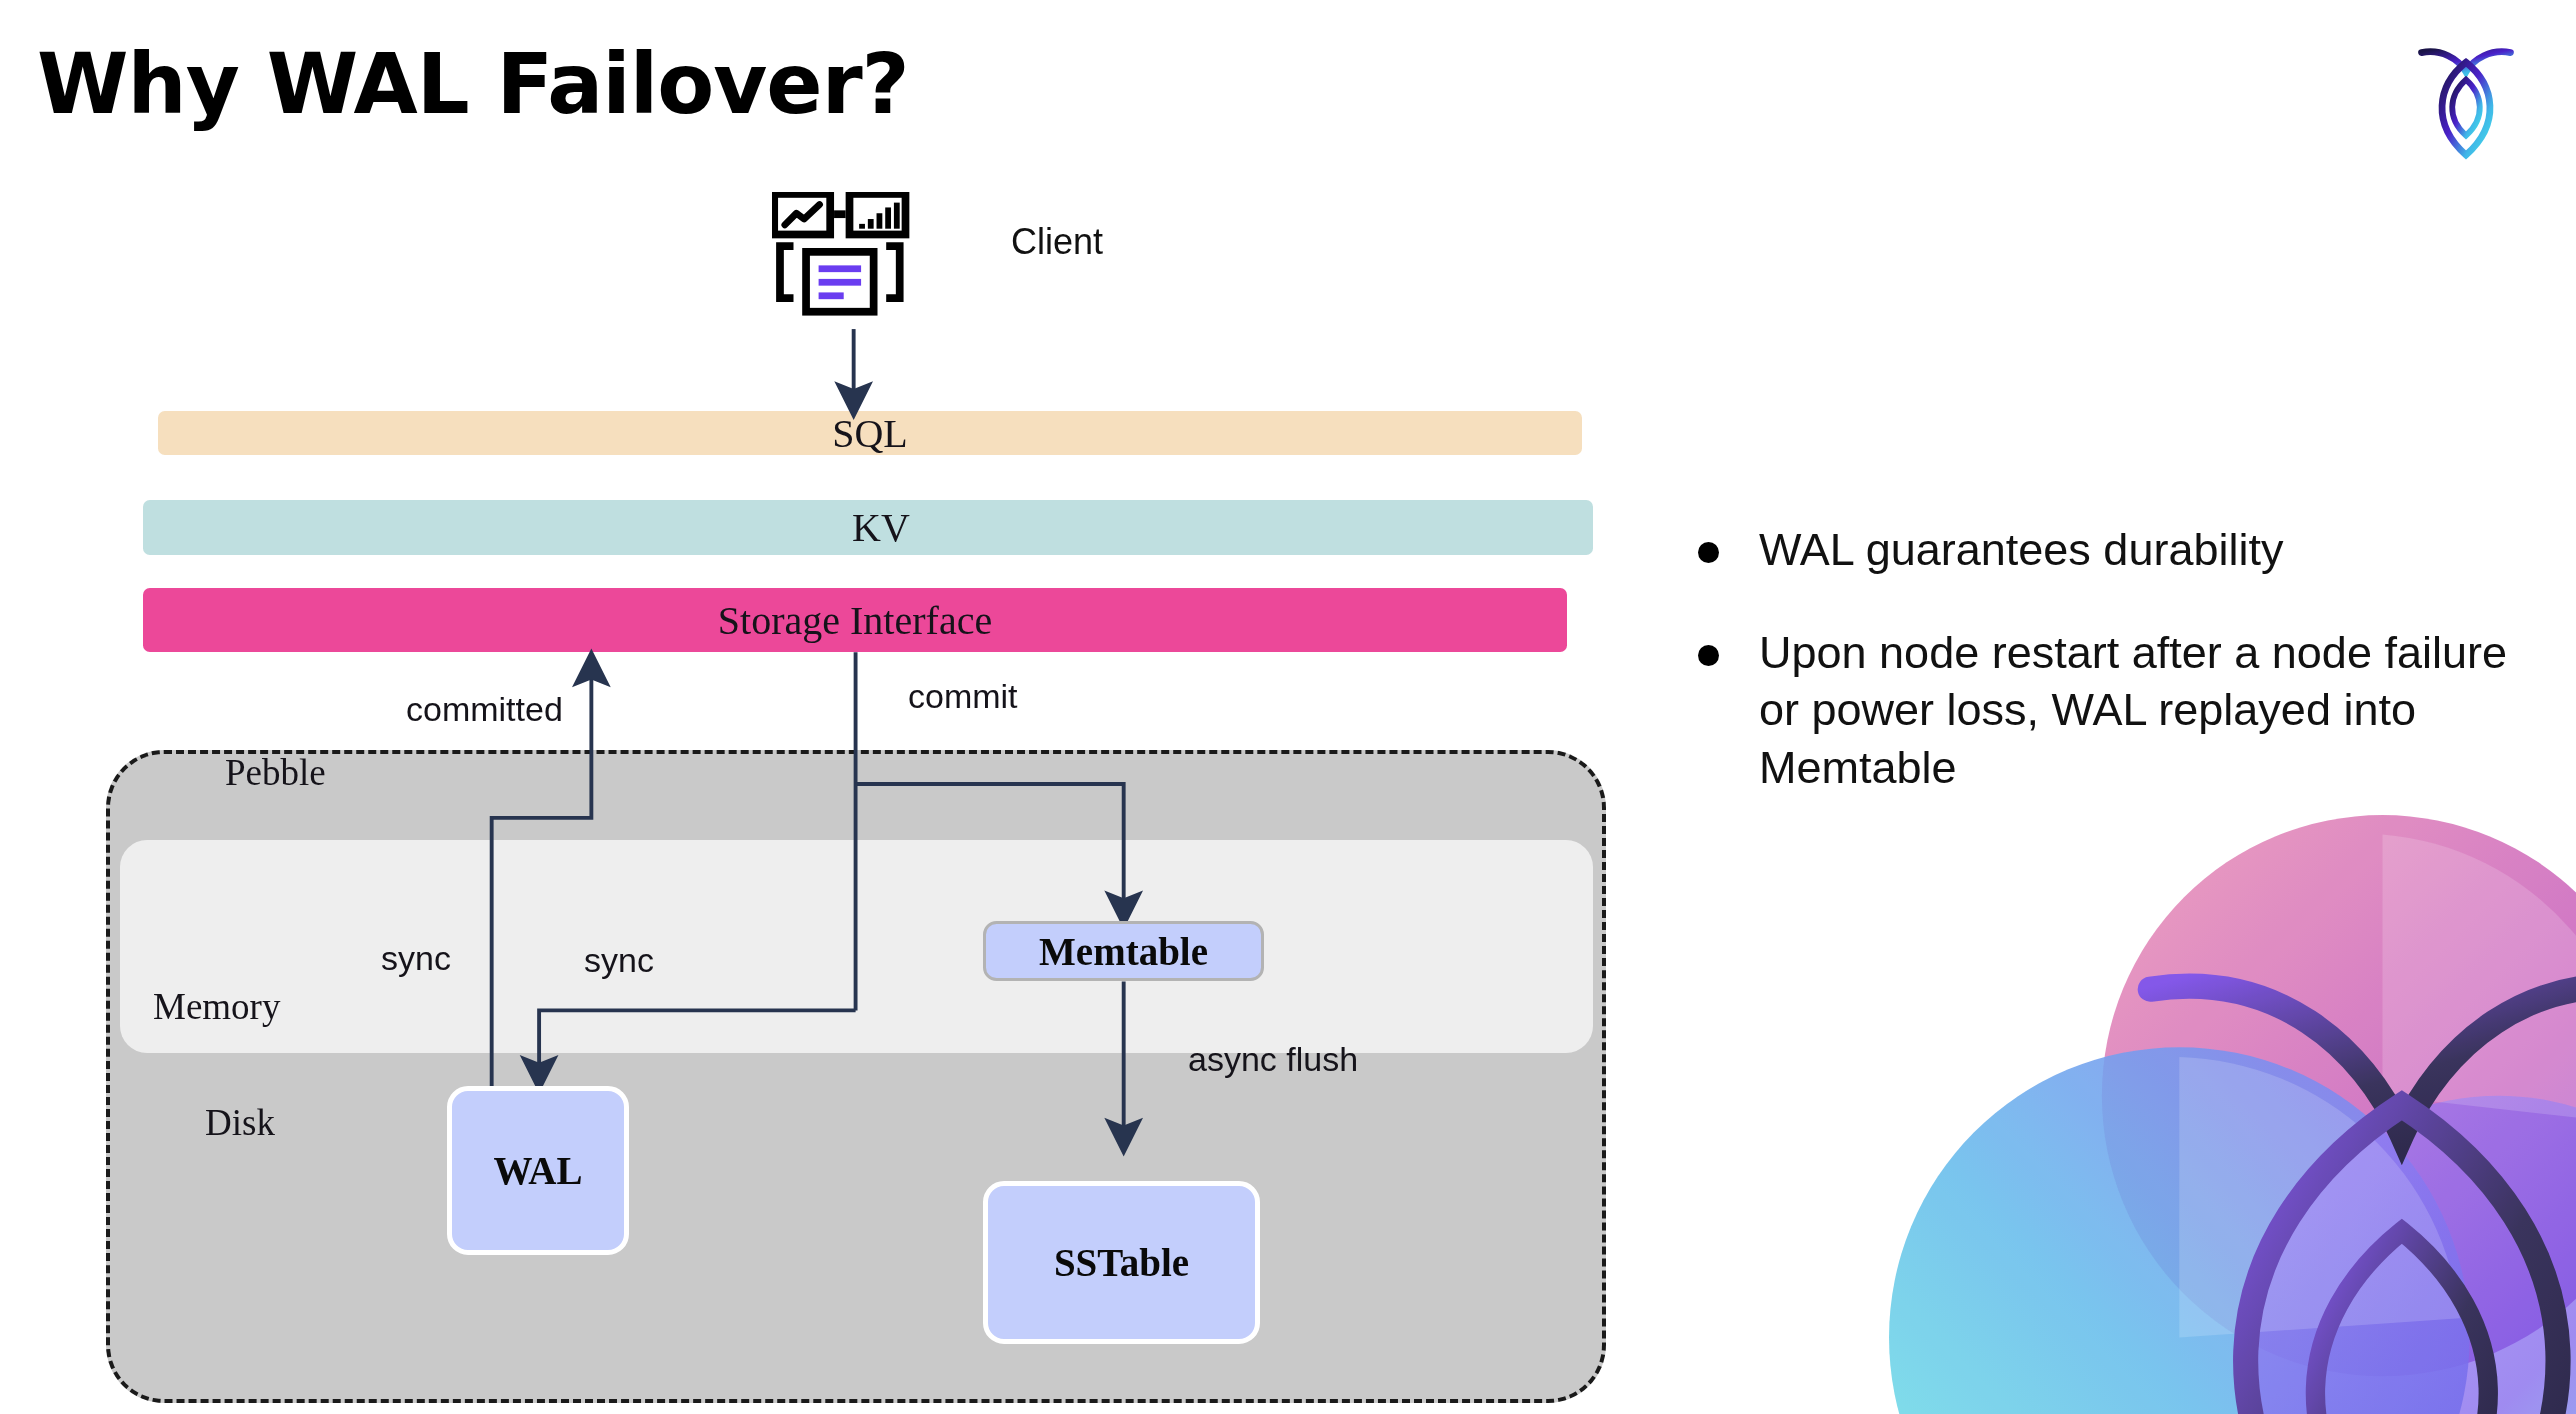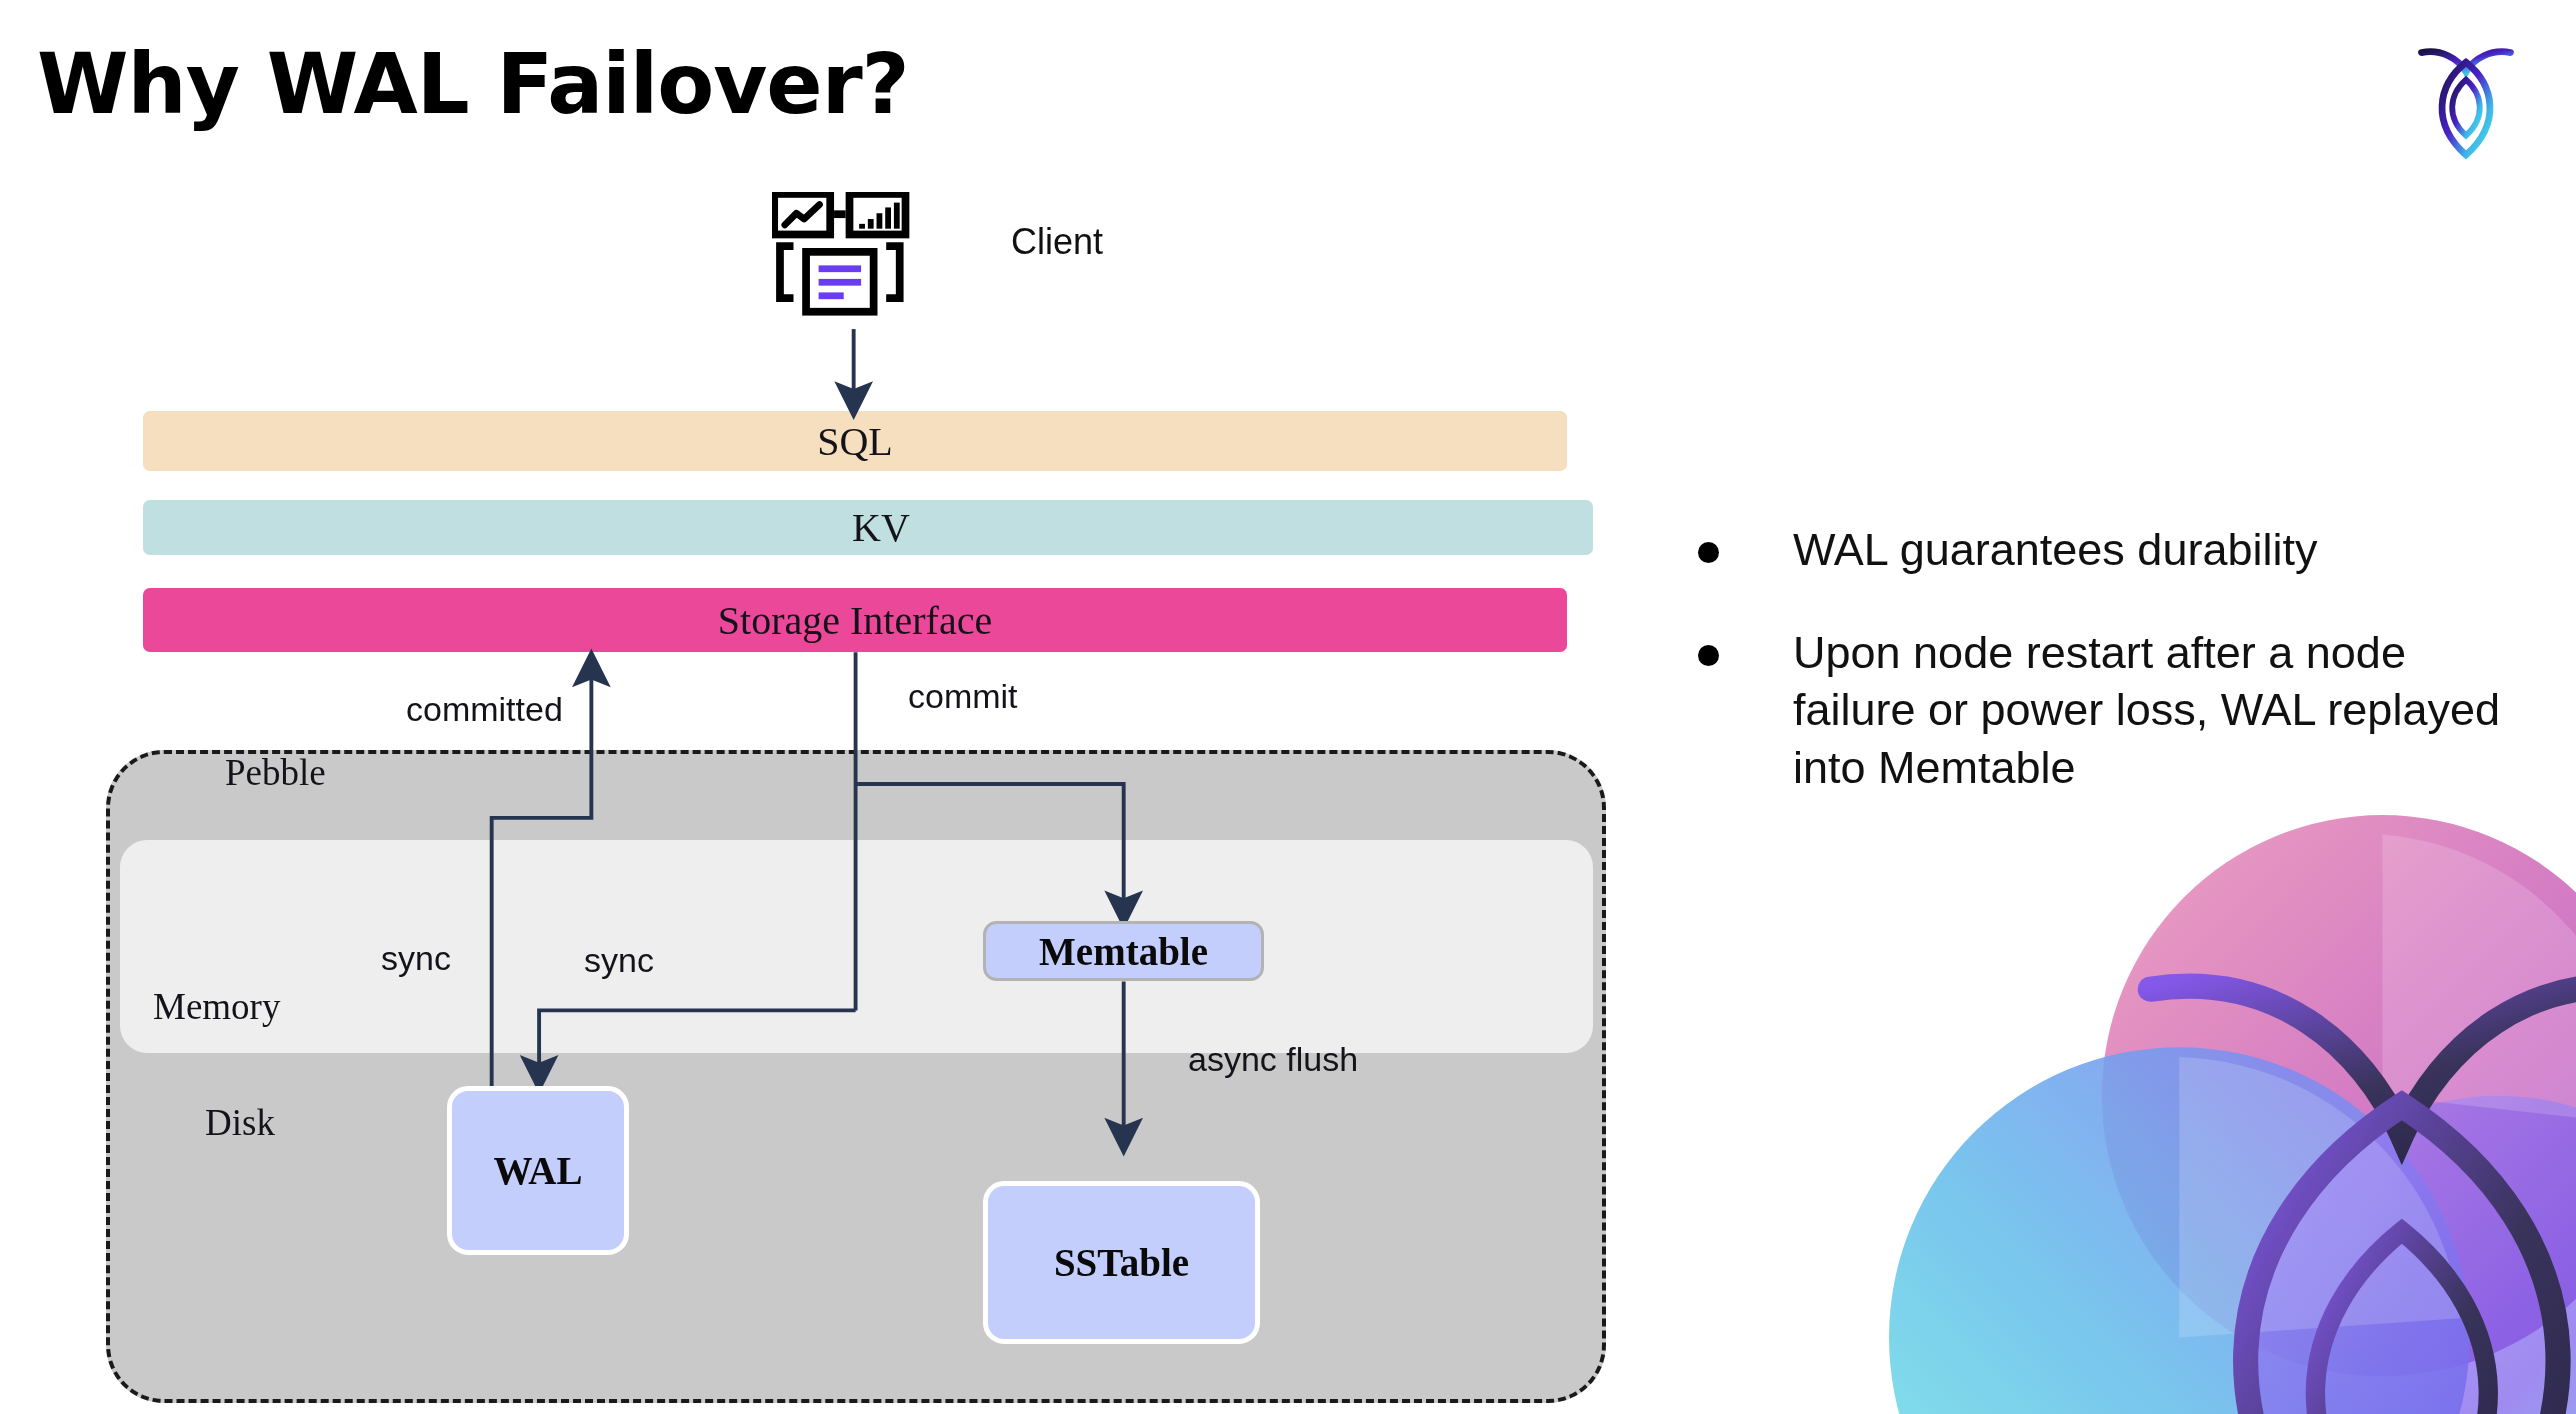--- a/index.html
+++ b/index.html
@@ -30,21 +30,21 @@
   }
 
   
   .stack-bar{
     position:absolute; left:143px; width:1424px;
     border-radius:6.8px;
     display:flex; align-items:center; justify-content:center;
     font-family:"Liberation Serif", serif;
     font-size:40px; color:#15131a;
   }
-  #bar-sql{ top:411px; height:60px; background:#f6dfbe; }
+  #bar-sql{ top:411px; height:44px; background:#f6dfbe;margin-left:15px; }
   #bar-kv{  top:500px; height:55px; background:#bfdfe0;padding-left:26px; }
   #bar-storage{ top:588px; height:64px; background:#ec4899; }
 
   
   #pebble-container{
     position:absolute; left:106px; top:750px; width:1500px; height:653px;
     background:#c9c9c9; border:4.8px dashed #1a1a1a; border-radius:58px;
     box-sizing:border-box;
   }
   #memory-region{
@@ -91,21 +91,21 @@
   #lbl-async{     left:1188px; top:1040px; }
 
   
   #bullets{position:absolute; left:1698px; top:521px; width:813px;}
   .bullet-row{display:flex; margin-bottom:45px;}
   .bullet-dot{
     flex:0 0 auto; width:21px; height:21px; border-radius:50%;
     background:#000; margin-top:21px;
   }
   .bullet-text{
-    margin-left:74px;
+    margin-left:40px;
     font-family:"Liberation Sans", sans-serif;
     font-size:45px; line-height:1.28; color:#111;
   }
 
   
   #decor{position:absolute; right:0; bottom:0; width:716px; height:600px; overflow:hidden;
          pointer-events:none;}
 </style>
 </head>
 <body>

